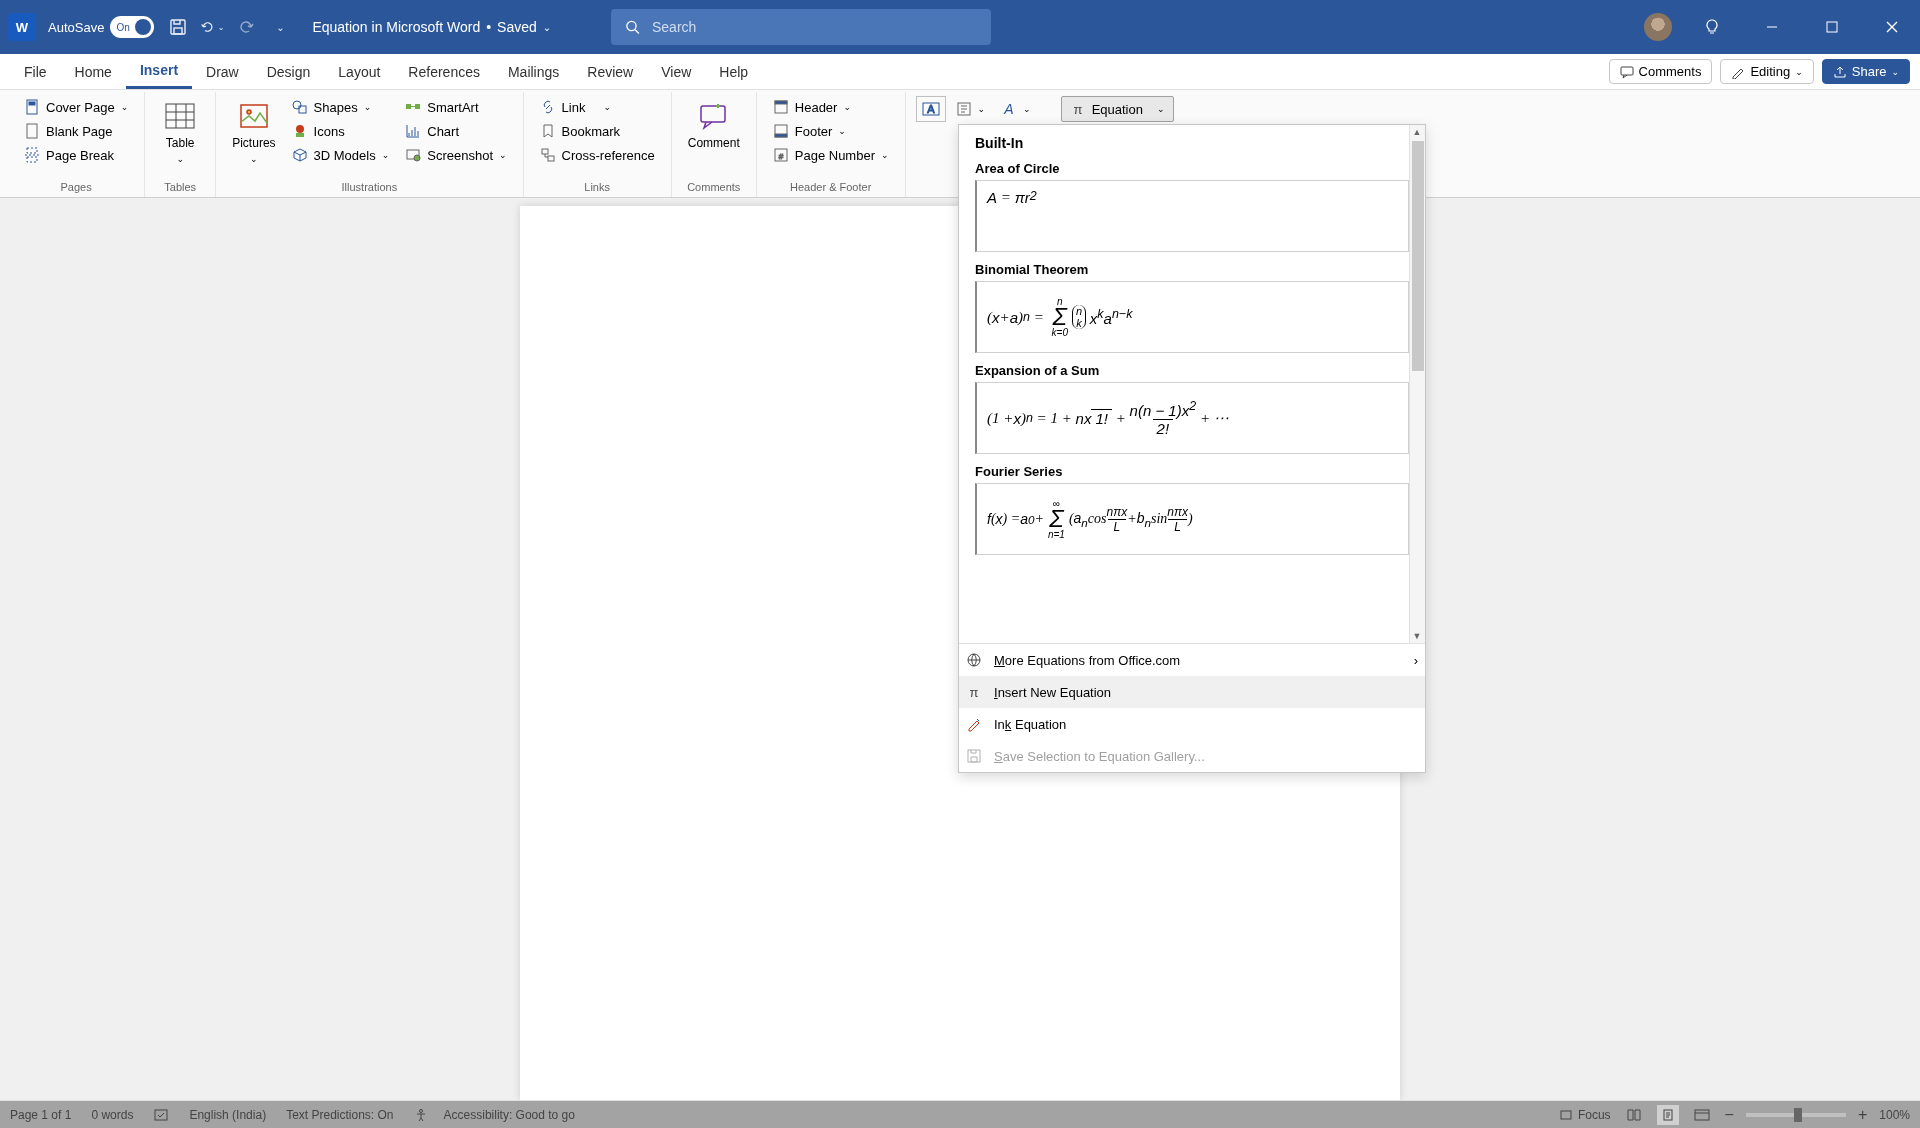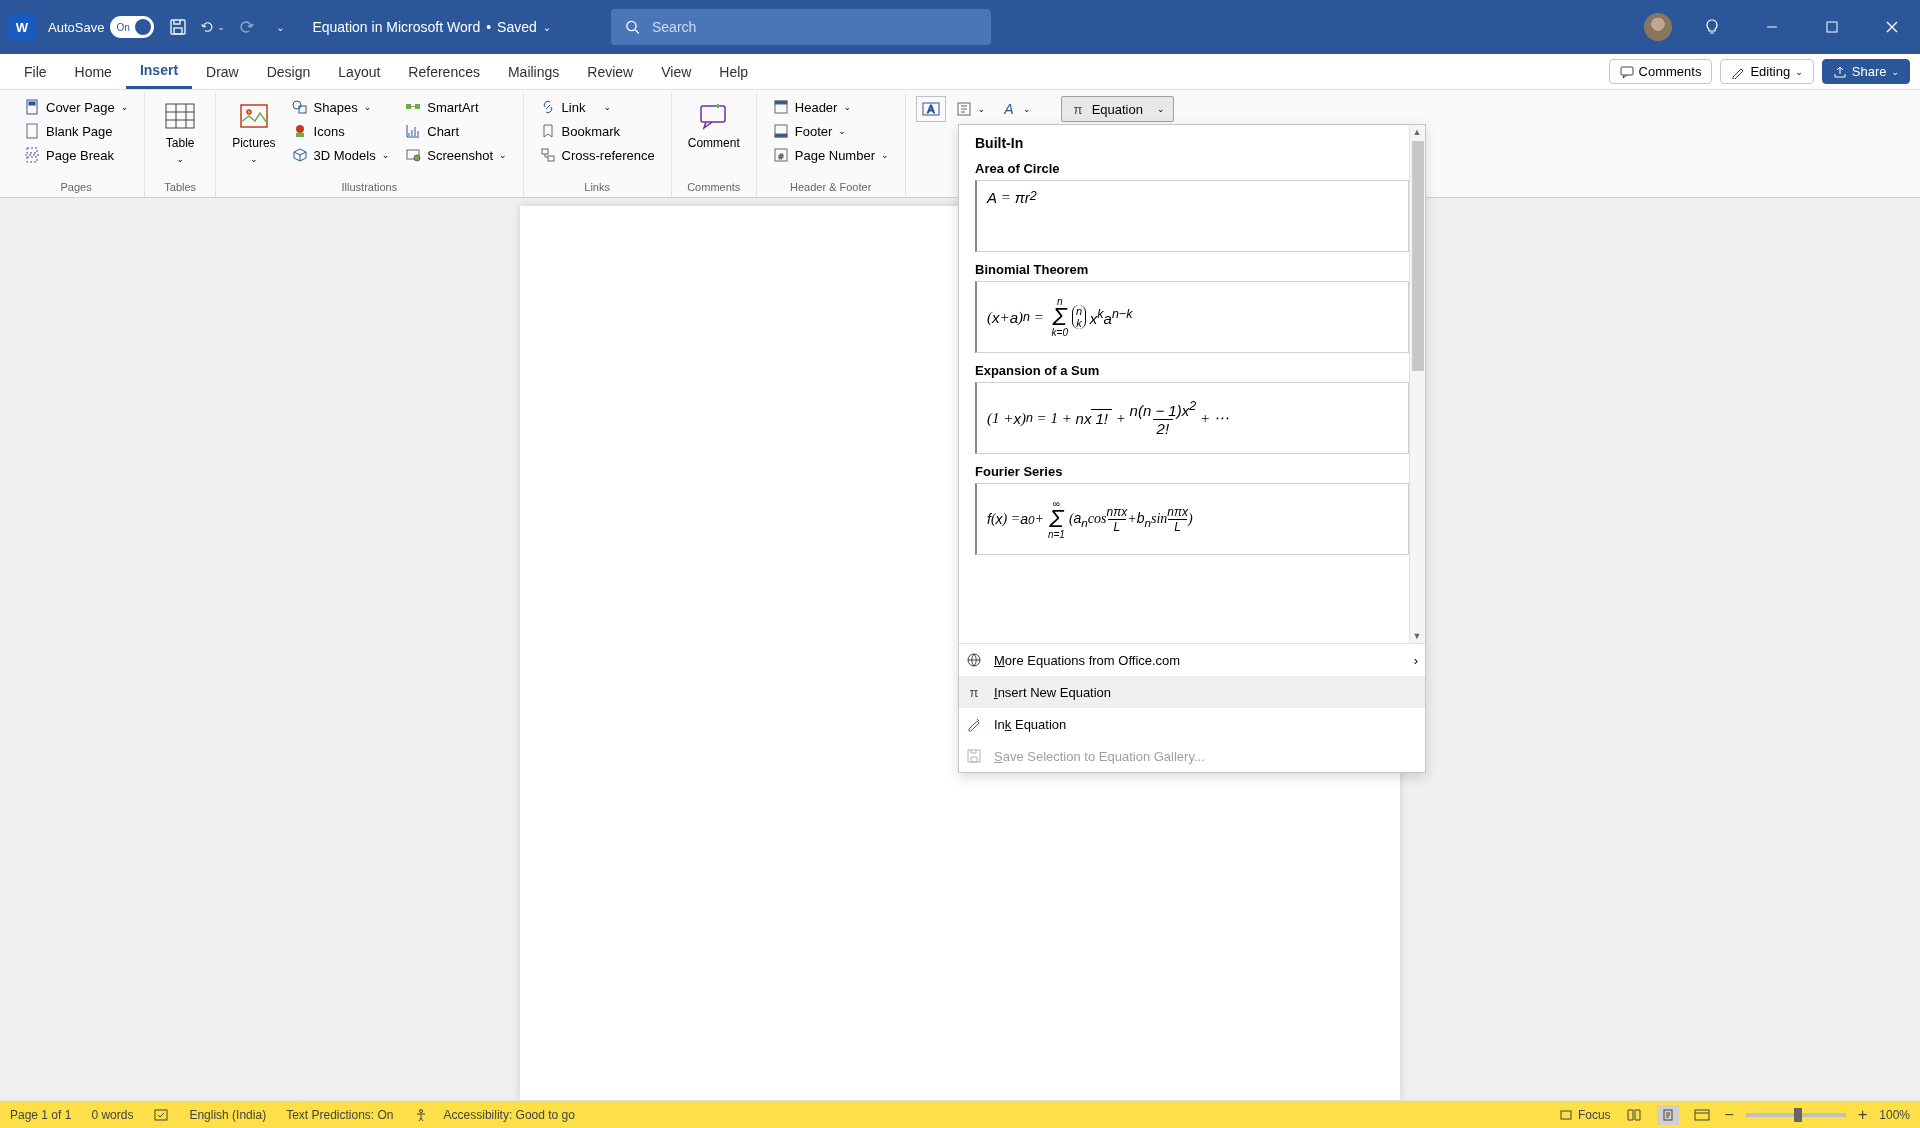--- a/index.html
+++ b/index.html
@@ -53,21 +53,21 @@
 .eq-item-label { font-weight: 600; font-size: 13px; margin: 10px 0 4px; }
 .eq-preview { border: 1px solid #d0d0d0; border-left: 2px solid #888; padding: 8px 10px; min-height: 72px; font-family: 'Cambria Math', serif; font-size: 15px; font-style: italic; display: flex; align-items: flex-start; }
 .eq-actions { border-top: 1px solid #e0e0e0; }
 .eq-action { display: flex; align-items: center; gap: 12px; padding: 8px 7px; font-size: 13px; }
 .eq-action:hover, .eq-action.hover { background: #f0f0f0; }
 .eq-action.disabled { color: #a0a0a0; }
 .eq-action .chev { margin-left: auto; }
 .scroll-arrow { width: 14px; height: 14px; display: flex; align-items: center; justify-content: center; font-size: 9px; color: #666; }
 
 
-.statusbar { position: absolute; bottom: 0; left: 0; right: 0; height: 28px; background: #fde047; border-top: 1px solid #e0e0e0; display: flex; align-items: center; padding: 0 10px; font-size: 12px; color: #444; gap: 20px; }
+.statusbar { position: absolute; bottom: 0; left: 0; right: 0; height: 28px; background: #a3a3a3; border-top: 1px solid #e0e0e0; display: flex; align-items: center; padding: 0 10px; font-size: 12px; color: #444; gap: 20px; }
 .status-right { margin-left: auto; display: flex; align-items: center; gap: 12px; }
 .zoom-slider { width: 100px; height: 4px; background: #c0c0c0; position: relative; }
 .zoom-knob { width: 8px; height: 14px; background: #666; position: absolute; left: 48%; top: -5px; }
 .view-btn { width: 22px; height: 20px; display: flex; align-items: center; justify-content: center; }
 
 svg { display: block; }
 .underline-char { text-decoration: underline; }
 </style>
 </head>
 <body>

